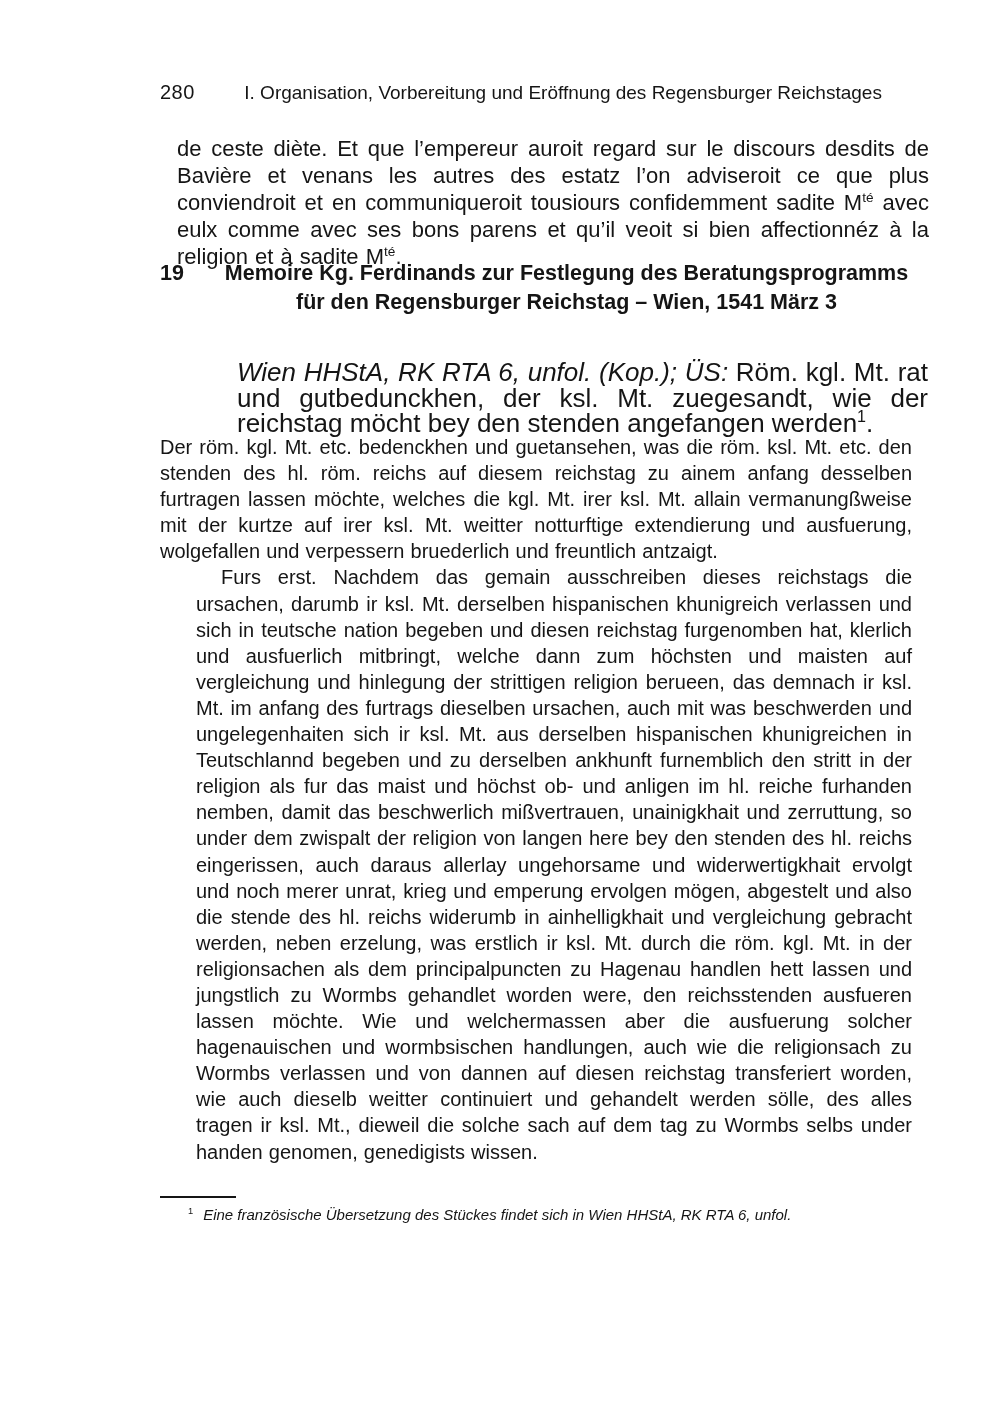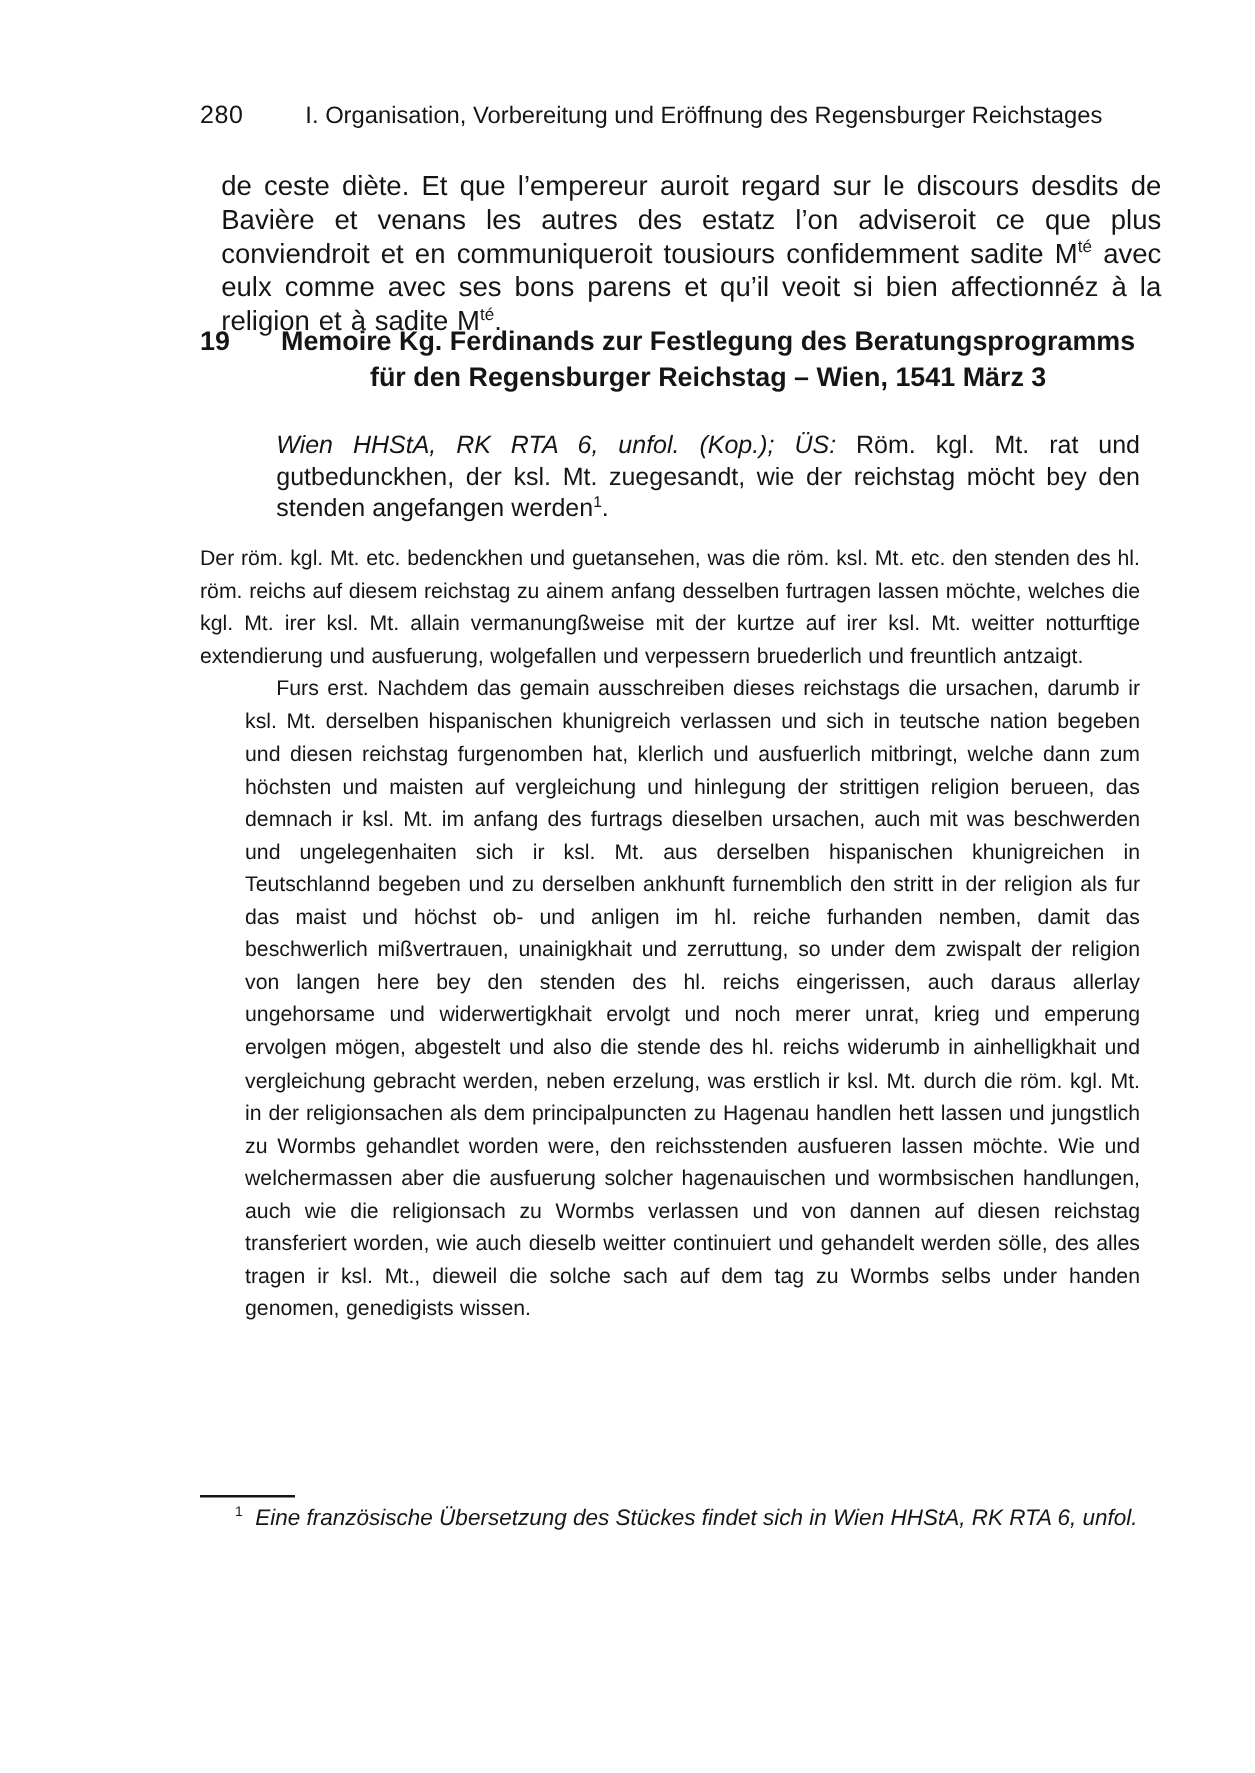--- a/index.html
+++ b/index.html
@@ -75,38 +75,38 @@
     font-size: 21.5px;
     line-height: 29px;
     text-align: center;
   }
   
   .source-note {
     position: absolute;
     left: 221px;
     top: 344px;
     width: 691px;
-    margin: 0;
-    font-size: 20px;
+    margin: 16px;
+    font-size: 26px;
     line-height: 25.5px;
     text-align: justify;
   }
   .source-note em {
     font-style: italic;
   }
   
   .body-block {
     position: absolute;
     left: 160px;
     top: 434px;
     width: 752px;
   }
   .body-para {
     margin: 0;
-    font-size: 17px;
+    font-size: 20px;
     line-height: 26.1px;
     text-align: justify;
     word-spacing: 0.5px;
   }
   .body-para.indent {
     text-indent: 25px;
     margin-left: 36px;
   }
   
   .footnote-area {
@@ -116,21 +116,21 @@
     width: 752px;
   }
   .footnote-rule {
     width: 76px;
     height: 0;
     border-top: 2px solid #151515;
     margin-bottom: 4px;
   }
   .footnote-para {
     margin: 0;
-    font-size: 18px;
+    font-size: 15px;
     line-height: 25.5px;
     text-align: justify;
     text-indent: 28px;
   }
   .footnote-para .fn-text {
     font-style: italic;
   }
   .footnote-para sup {
     font-style: normal;
     margin-right: 10px;

